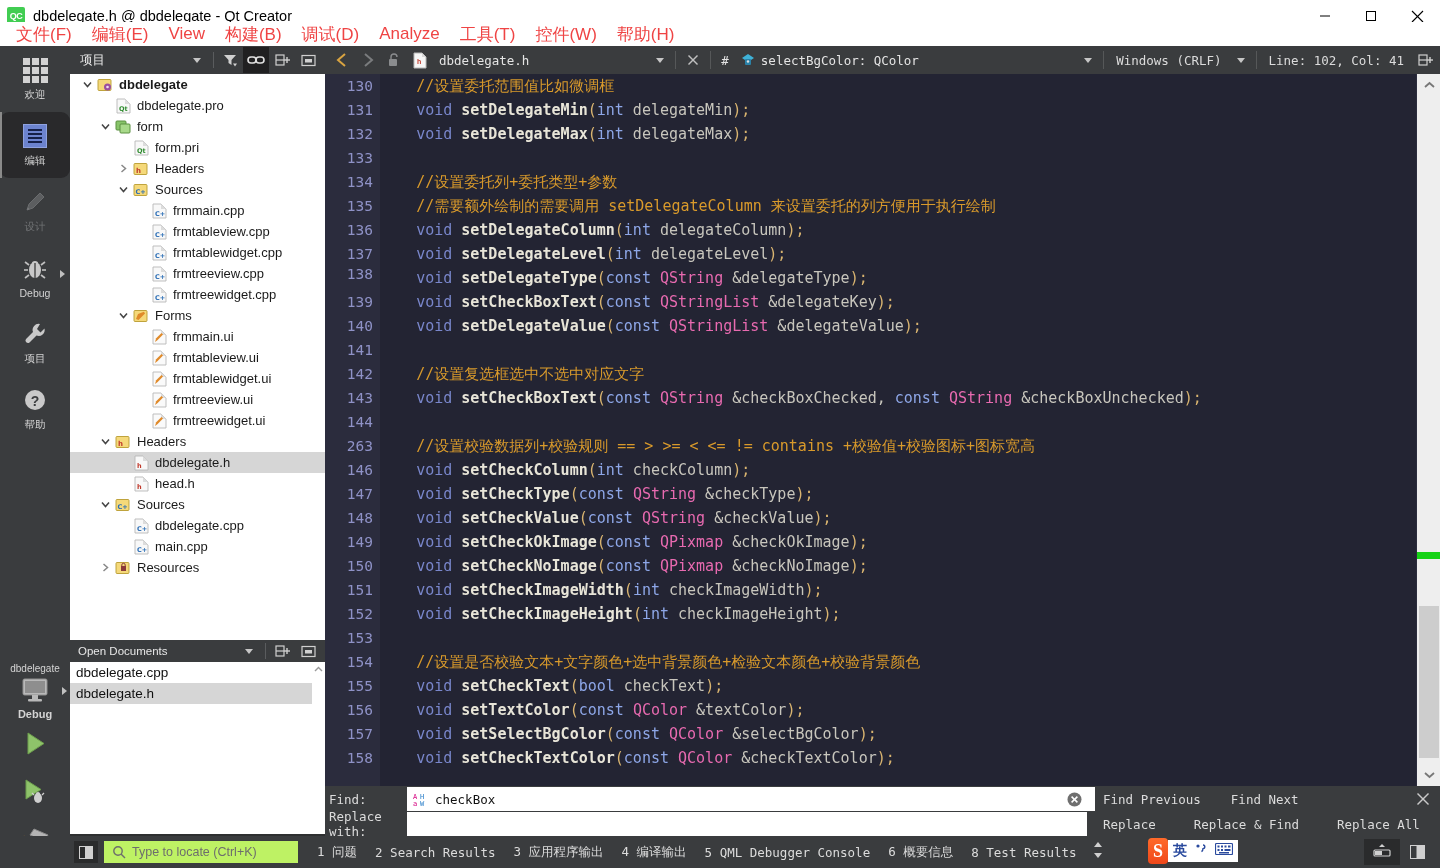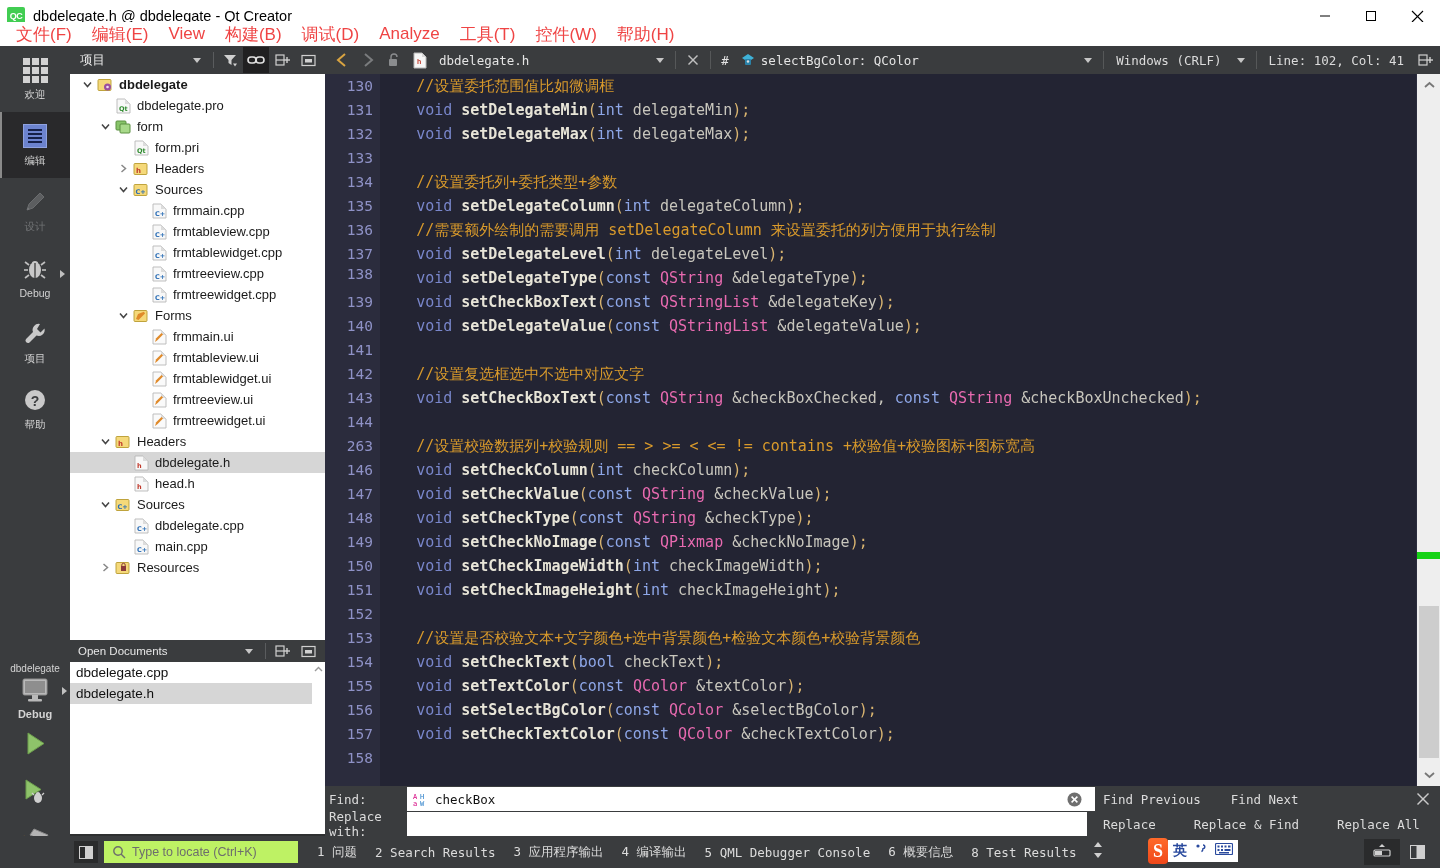--- a/index.html
+++ b/index.html
@@ -49,21 +49,21 @@
 
   
   .modebar {
     position: absolute; top: 46px; left: 0; width: 70px; height: 822px;
     background: #3a3c3e;
   }
   .mode-item {
     width: 70px; height: 66px; display: flex; flex-direction: column;
     align-items: center; justify-content: center; position: relative;
   }
-  .mode-item.active { background: #29292b; }
+  .mode-item.active { background: #29292b; border-radius: 9px; }
   .mode-item.active::before {
     content:""; position:absolute; left:0; top:0; width:2px; height:100%;
     background:#8a8a8a;
   }
   .mode-label {
     font-size: 10.5px; color: #d2d2d2; margin-top: 4px;
     font-family: "Liberation Sans", sans-serif;
   }
   .mode-item.dim .mode-label { color: #6f7173; }
   .mode-icon { width: 28px; height: 28px; display:flex; align-items:center; justify-content:center; }
@@ -875,34 +875,35 @@
         <div class="lnum" style="top: 624px;">156</div>
         <div class="lnum" style="top: 648px;">157</div>
         <div class="lnum" style="top: 672px;">158</div>
       </div>
     <div class="code-area" id="code-root">
         <div class="cline"><span class="k-plain">    </span><span class="k-cmt">//设置委托范围值比如微调框</span></div>
         <div class="cline"><span class="k-plain">    </span><span class="k-void">void </span><span class="k-fn">setDelegateMin</span><span class="k-punc">(</span><span class="k-type">int</span><span class="k-param"> delegateMin</span><span class="k-punc">);</span></div>
         <div class="cline"><span class="k-plain">    </span><span class="k-void">void </span><span class="k-fn">setDelegateMax</span><span class="k-punc">(</span><span class="k-type">int</span><span class="k-param"> delegateMax</span><span class="k-punc">);</span></div>
         <div class="cline">&nbsp;</div>
         <div class="cline"><span class="k-plain">    </span><span class="k-cmt">//设置委托列+委托类型+参数</span></div>
+        <div class="cline"><span class="k-plain">    </span><span class="k-cmt">//需要额外绘制的需要调用 setDelegateColumn 来设置委托的列方便用于执行绘制</span></div>
         <div class="cline"><span class="k-plain">    </span><span class="k-void">void </span><span class="k-fn">setDelegateColumn</span><span class="k-punc">(</span><span class="k-type">int</span><span class="k-param"> delegateColumn</span><span class="k-punc">);</span></div>
-        <div class="cline"><span class="k-plain">    </span><span class="k-cmt">//需要额外绘制的需要调用 setDelegateColumn 来设置委托的列方便用于执行绘制</span></div>
         <div class="cline"><span class="k-plain">    </span><span class="k-void">void </span><span class="k-fn">setDelegateLevel</span><span class="k-punc">(</span><span class="k-type">int</span><span class="k-param"> delegateLevel</span><span class="k-punc">);</span></div>
         <div class="cline"><span class="k-plain">    </span><span class="k-void">void </span><span class="k-fn">setDelegateType</span><span class="k-punc">(</span><span class="k-type">const </span><span class="k-cls">QString</span><span class="k-param"> &amp;delegateType</span><span class="k-punc">);</span></div>
         <div class="cline"><span class="k-plain">    </span><span class="k-void">void </span><span class="k-fn">setCheckBoxText</span><span class="k-punc">(</span><span class="k-type">const </span><span class="k-cls">QStringList</span><span class="k-param"> &amp;delegateKey</span><span class="k-punc">);</span></div>
         <div class="cline"><span class="k-plain">    </span><span class="k-void">void </span><span class="k-fn">setDelegateValue</span><span class="k-punc">(</span><span class="k-type">const </span><span class="k-cls">QStringList</span><span class="k-param"> &amp;delegateValue</span><span class="k-punc">);</span></div>
         <div class="cline">&nbsp;</div>
         <div class="cline"><span class="k-plain">    </span><span class="k-cmt">//设置复选框选中不选中对应文字</span></div>
         <div class="cline"><span class="k-plain">    </span><span class="k-void">void </span><span class="k-fn">setCheckBoxText</span><span class="k-punc">(</span><span class="k-type">const </span><span class="k-cls">QString</span><span class="k-param"> &amp;checkBoxChecked, </span><span class="k-type">const </span><span class="k-cls">QString</span><span class="k-param"> &amp;checkBoxUnchecked</span><span class="k-punc">);</span></div>
         <div class="cline">&nbsp;</div>
         <div class="cline"><span class="k-plain">    </span><span class="k-cmt">//设置校验数据列+校验规则 == &gt; &gt;= &lt; &lt;= != contains +校验值+校验图标+图标宽高</span></div>
         <div class="cline"><span class="k-plain">    </span><span class="k-void">void </span><span class="k-fn">setCheckColumn</span><span class="k-punc">(</span><span class="k-type">int</span><span class="k-param"> checkColumn</span><span class="k-punc">);</span></div>
+        <div class="cline"><span class="k-plain">    </span><span class="k-void">void </span><span class="k-fn">setCheckType</span><span class="k-punc">(</span><span class="k-type">const </span><span class="k-cls">QString</span><span class="k-param"> &amp;checkType</span><span class="k-punc">);</span></div>
         <div class="cline"><span class="k-plain">    </span><span class="k-void">void </span><span class="k-fn">setCheckValue</span><span class="k-punc">(</span><span class="k-type">const </span><span class="k-cls">QString</span><span class="k-param"> &amp;checkValue</span><span class="k-punc">);</span></div>
-        <div class="cline"><span class="k-plain">    </span><span class="k-void">void </span><span class="k-fn">setCheckType</span><span class="k-punc">(</span><span class="k-type">const </span><span class="k-cls">QString</span><span class="k-param"> &amp;checkType</span><span class="k-punc">);</span></div>
+        <div class="cline"><span class="k-plain">    </span><span class="k-void">void </span><span class="k-fn">setCheckOkImage</span><span class="k-punc">(</span><span class="k-type">const </span><span class="k-cls">QPixmap</span><span class="k-param"> &amp;checkOkImage</span><span class="k-punc">);</span></div>
         <div class="cline"><span class="k-plain">    </span><span class="k-void">void </span><span class="k-fn">setCheckNoImage</span><span class="k-punc">(</span><span class="k-type">const </span><span class="k-cls">QPixmap</span><span class="k-param"> &amp;checkNoImage</span><span class="k-punc">);</span></div>
         <div class="cline"><span class="k-plain">    </span><span class="k-void">void </span><span class="k-fn">setCheckImageWidth</span><span class="k-punc">(</span><span class="k-type">int</span><span class="k-param"> checkImageWidth</span><span class="k-punc">);</span></div>
         <div class="cline"><span class="k-plain">    </span><span class="k-void">void </span><span class="k-fn">setCheckImageHeight</span><span class="k-punc">(</span><span class="k-type">int</span><span class="k-param"> checkImageHeight</span><span class="k-punc">);</span></div>
         <div class="cline">&nbsp;</div>
         <div class="cline"><span class="k-plain">    </span><span class="k-cmt">//设置是否校验文本+文字颜色+选中背景颜色+检验文本颜色+校验背景颜色</span></div>
         <div class="cline"><span class="k-plain">    </span><span class="k-void">void </span><span class="k-fn">setCheckText</span><span class="k-punc">(</span><span class="k-type">bool</span><span class="k-param"> checkText</span><span class="k-punc">);</span></div>
         <div class="cline"><span class="k-plain">    </span><span class="k-void">void </span><span class="k-fn">setTextColor</span><span class="k-punc">(</span><span class="k-type">const </span><span class="k-cls">QColor</span><span class="k-param"> &amp;textColor</span><span class="k-punc">);</span></div>
         <div class="cline"><span class="k-plain">    </span><span class="k-void">void </span><span class="k-fn">setSelectBgColor</span><span class="k-punc">(</span><span class="k-type">const </span><span class="k-cls">QColor</span><span class="k-param"> &amp;selectBgColor</span><span class="k-punc">);</span></div>
         <div class="cline"><span class="k-plain">    </span><span class="k-void">void </span><span class="k-fn">setCheckTextColor</span><span class="k-punc">(</span><span class="k-type">const </span><span class="k-cls">QColor</span><span class="k-param"> &amp;checkTextColor</span><span class="k-punc">);</span></div>
       </div>

